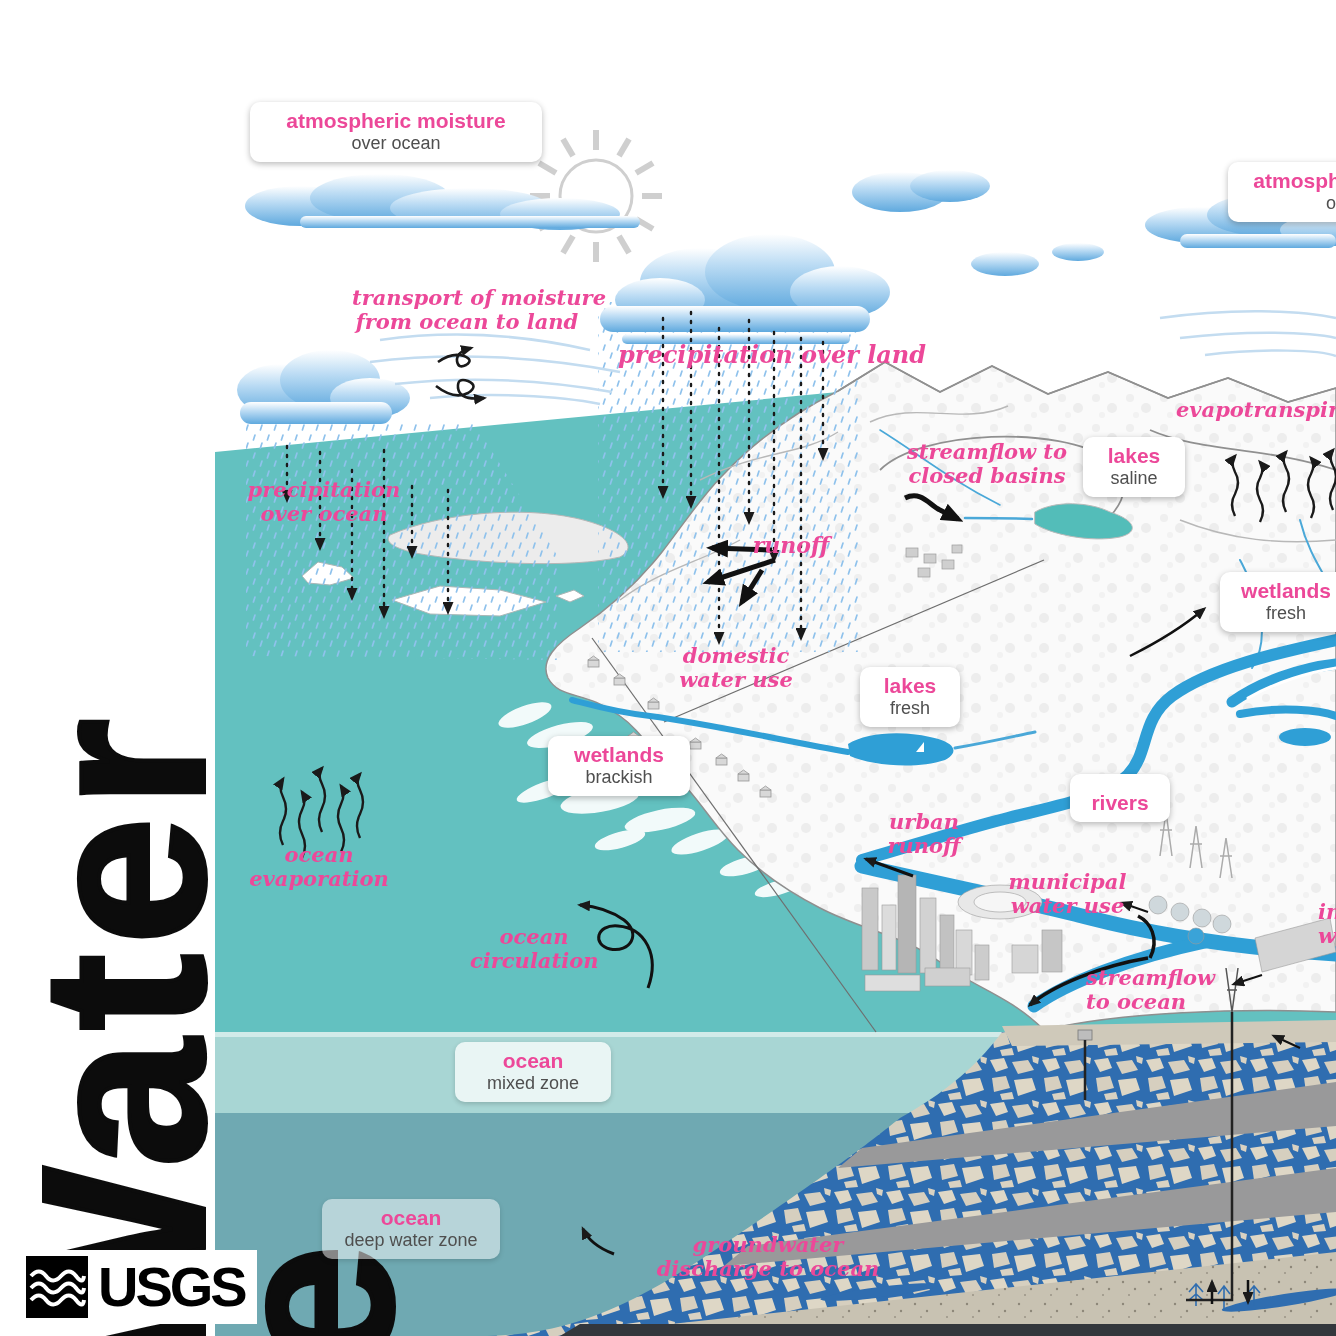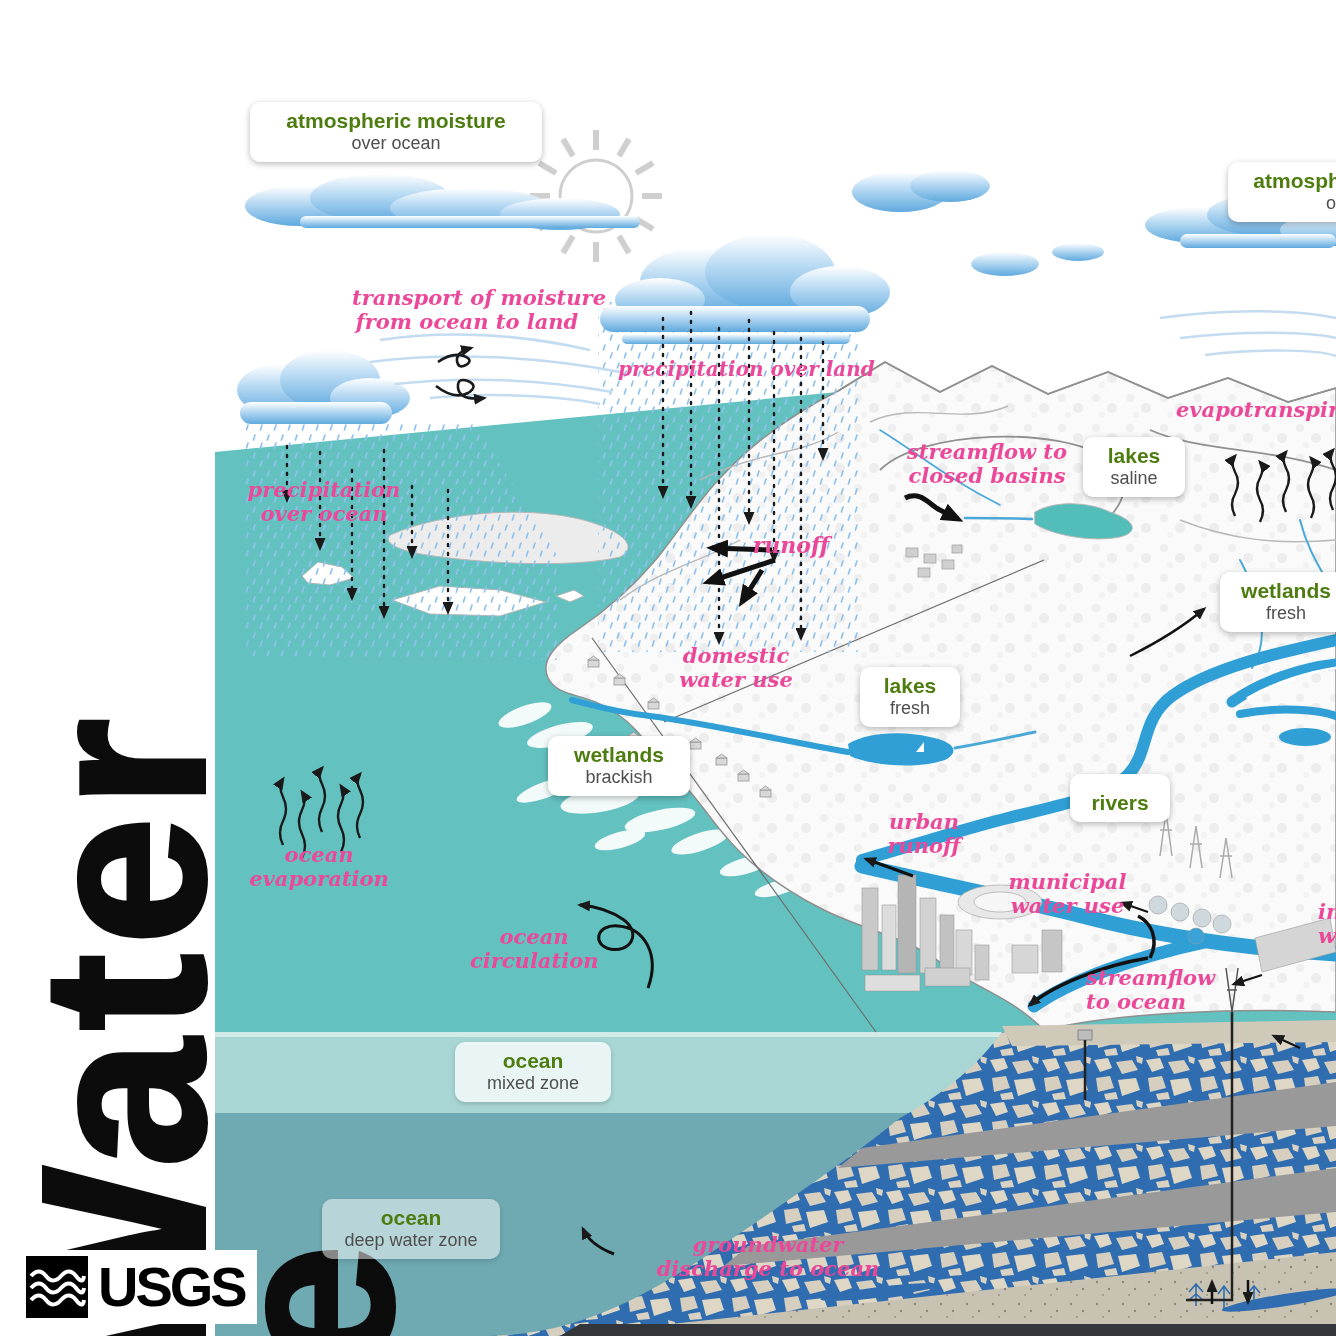--- a/index.html
+++ b/index.html
@@ -10,21 +10,21 @@
   .poster-title{
     position:absolute;left:30px;top:55px;width:188px;height:1840px;z-index:1;
     writing-mode:vertical-rl;transform:rotate(180deg);
     font:700 232px/188px "Liberation Sans",sans-serif;
     letter-spacing:8px;color:#0c0c0c;-webkit-text-stroke:4px #0c0c0c;
     text-align:start;overflow:visible;user-select:none}
   
   .box{position:absolute;background:#fff;border-radius:10px;
        box-shadow:0 2px 6px rgba(0,0,0,.28);text-align:center;
        padding:7px 10px 8px;z-index:3}
-  .box .b{display:block;font:700 21px/1.12 "Liberation Sans",sans-serif;color:#4d7c0f;white-space:nowrap}
+  .box .b{display:block;font:700 21px/1.12 "Liberation Sans",sans-serif;color:#ec4899;white-space:nowrap}
   .box .s{display:block;font:400 18px/1.22 "Liberation Sans",sans-serif;color:#4f4f4f;white-space:nowrap}
   .box.translucent{background:rgba(255,255,255,.75);box-shadow:0 2px 5px rgba(0,0,0,.18)}
   .box.deep{background:rgba(255,255,255,.5);box-shadow:0 2px 5px rgba(0,0,0,.15)}
   
   .ann{position:absolute;font:italic 600 21px/1.14 "DejaVu Serif",serif;color:#ec4899;
        text-align:center;z-index:3;white-space:nowrap}
   .ann span{display:block}
   .ann.left{text-align:left}
   .ann.right{text-align:center}
   
@@ -413,21 +413,21 @@
 </div>
 <div class="box deep" style="left:322px;top:1199px;width:158px">
   <span class="b">ocean</span>
   <span class="s">deep water zone</span>
 </div>
 
 <div class="ann" style="left:352px;top:286px;width:230px">
   <span>transport of moisture</span>
   <span>from ocean to land</span>
 </div>
-<div class="ann" style="left:618px;top:358px;width:252px;font-size:20px">
+<div class="ann" style="left:618px;top:341px;width:252px;font-size:24px">
   <span>precipitation over land</span>
 </div>
 <div class="ann" style="left:898px;top:440px;width:178px">
   <span>streamflow to</span>
   <span>closed basins</span>
 </div>
 <div class="ann left" style="left:1176px;top:398px;width:300px">
   <span>evapotranspiration</span>
 </div>
 <div class="ann" style="left:243px;top:478px;width:162px">

